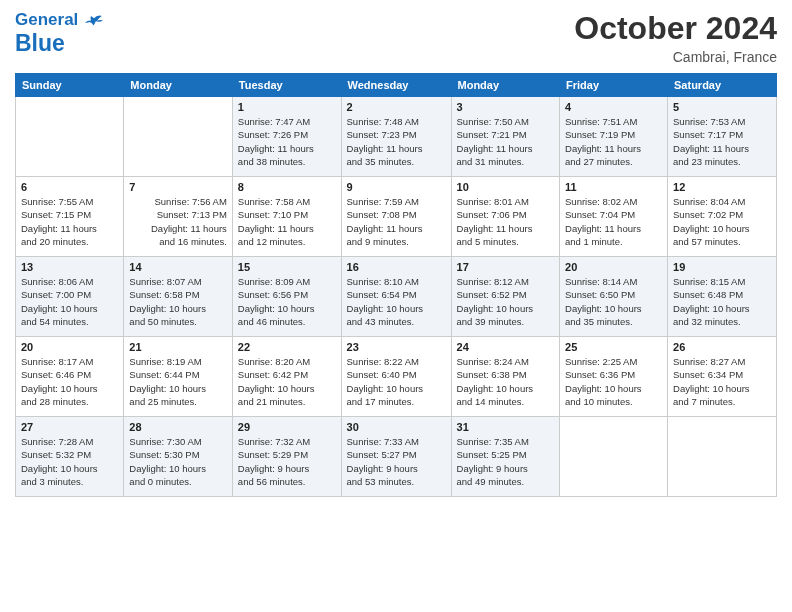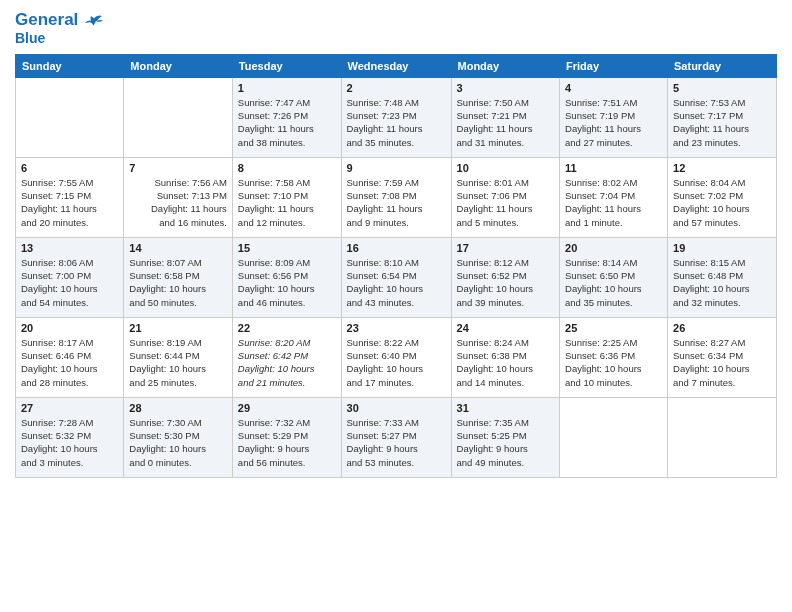--- a/index.html
+++ b/index.html
@@ -88,22 +88,26 @@
 <div class="page">
   <div class="header">
     <div class="logo">
       <div>
         <div style="font-size:17px;font-weight:bold;color:#333;line-height:1.15;">
           <span style="color:#1a6fbd;">General</span>
           <svg style="display:inline;width:18px;height:16px;vertical-align:middle;margin-left:2px;" viewBox="0 0 30 25">
             <path d="M15,8 Q20,2 28,4 Q22,8 20,12 Q25,10 30,12 Q24,15 18,13 Q16,18 14,20 Q12,15 8,14 Q4,16 0,15 Q6,11 10,12 Q8,8 10,4 Q13,6 15,8Z" fill="#1a6fbd"></path>
           </svg>
         </div>
-        <div style="font-size:14px;font-weight:bold;color:#1a6fbd;line-height:1.15;">Blue</div>
+        <div style="font-size:23px;font-weight:bold;color:#1a6fbd;line-height:1.15;">Blue</div>
       </div>
+    </div>
+    <div class="title-block">
+      <div class="month-title">October 2024</div>
+      <div class="location">Cambrai, France</div>
     </div>
   </div>
 
   <table class="calendar">
     <thead>
       <tr id="dow-row">
       <th>Sunday</th>
           <th>Monday</th>
           <th>Tuesday</th>
           <th>Wednesday</th>
@@ -264,21 +268,21 @@
           </td>
           <td>
             <span class="day-num">21</span>
             <div class="day-info" style="white-space: pre-line;">Sunrise: 8:19 AM
 Sunset: 6:44 PM
 Daylight: 10 hours
 and 25 minutes.</div>
           </td>
           <td>
             <span class="day-num">22</span>
-            <div class="day-info" style="white-space: pre-line; font-style: italic;">Sunrise: 8:20 AM
+            <div class="day-info" style="white-space: pre-line;">Sunrise: 8:20 AM
 Sunset: 6:42 PM
 Daylight: 10 hours
 and 21 minutes.</div>
           </td>
           <td>
             <span class="day-num">23</span>
             <div class="day-info" style="white-space: pre-line;">Sunrise: 8:22 AM
 Sunset: 6:40 PM
 Daylight: 10 hours
 and 17 minutes.</div>

